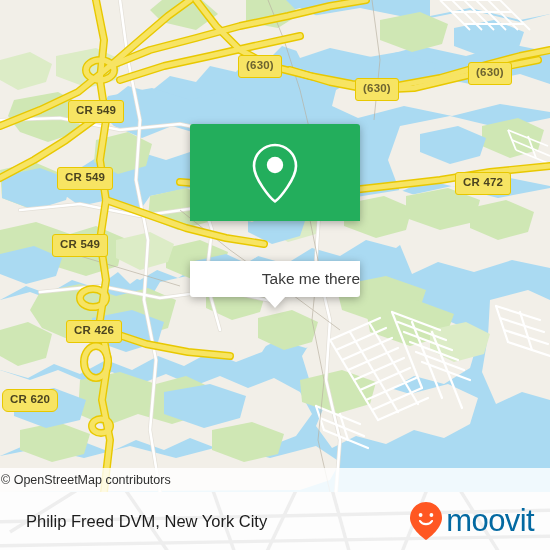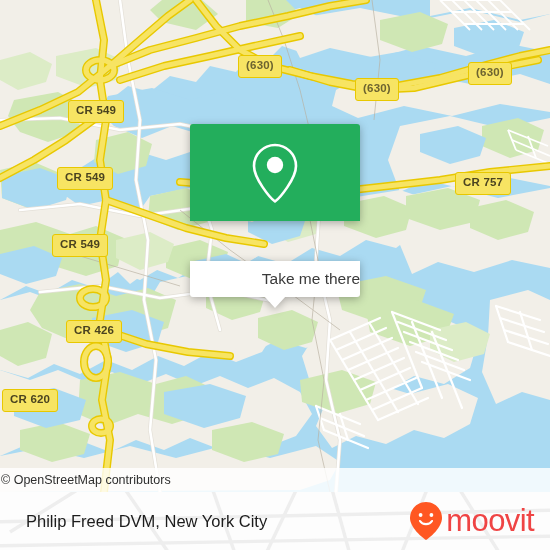--- a/index.html
+++ b/index.html
@@ -98,21 +98,21 @@
     font-size: 16.5px; color: #1c1c1c;
     font-family: "Liberation Sans", sans-serif;
     white-space: nowrap;
   }
   #brand {
     position: absolute; z-index: 2;
     right: 16px; top: 50%; transform: translateY(-50%);
     display: flex; align-items: center; gap: 3px;
   }
   #brand-word {
-    font-size: 31px; color: #ef4444; letter-spacing: -.6px;
+    font-size: 31px; color: #0369a1; letter-spacing: -.6px;
     font-family: "Liberation Sans", sans-serif;
     font-weight: normal;
     text-align: center;
   }
 </style>
 </head>
 <body>
 
 <div id="app">
 
@@ -358,23 +358,23 @@
       </g>
     </svg>
 
     <div id="shields">
         <div class="shield paren" style="left: 238px; top: 55px;">(630)</div>
         <div class="shield paren" style="left: 355px; top: 78px;">(630)</div>
         <div class="shield paren" style="left: 468px; top: 62px;">(630)</div>
         <div class="shield" style="left: 68px; top: 100px;">CR 549</div>
         <div class="shield" style="left: 57px; top: 167px;">CR 549</div>
         <div class="shield" style="left: 52px; top: 234px;">CR 549</div>
-        <div class="shield" style="left: 455px; top: 172px;">CR 757</div>
+        <div class="shield" style="left: 455px; top: 172px;">CR 472</div>
         <div class="shield" style="left: 66px; top: 320px;">CR 426</div>
-        <div class="shield" style="left: 2px; top: 389px;">CR 620</div>
+        <div class="shield" style="left: 2px; top: 389px; border-radius: 6px;">CR 620</div>
       </div>
 
     <div id="popup">
       <div id="popup-head">
         <svg width="52" height="62" viewBox="0 0 52 62">
           <path d="M26 3 C14.4 3 5 12.4 5 24 C5 36.5 21 56 26 59.5
                    C31 56 47 36.5 47 24 C47 12.4 37.6 3 26 3 Z" fill="none" stroke="#ffffff" stroke-width="2.6" stroke-linejoin="round"></path>
           <circle cx="26" cy="23" r="8.2" fill="#ffffff"></circle>
         </svg>
       </div>

